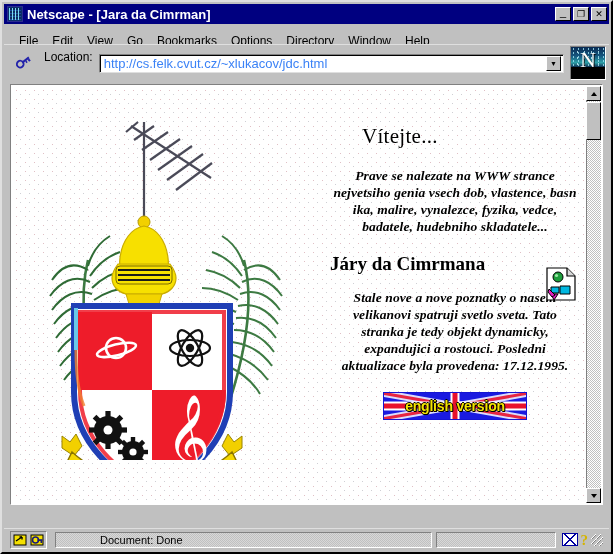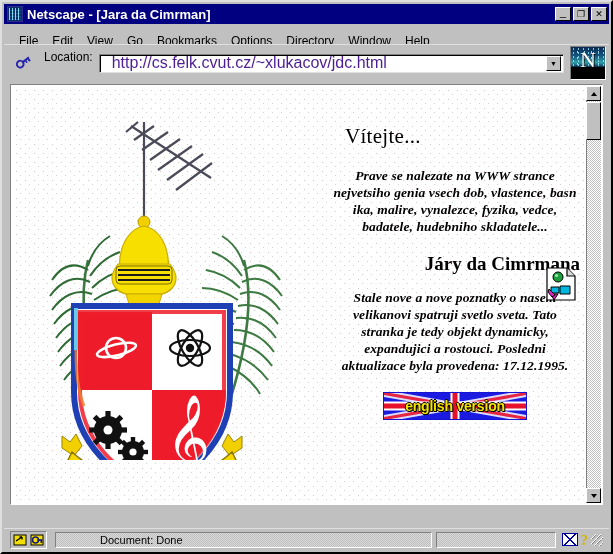--- a/index.html
+++ b/index.html
@@ -86,21 +86,21 @@
     font-family:"Liberation Sans", sans-serif;
   }
   .loc-input{
     flex:1 1 auto;height:19px;background:#fff;
     border-top:1px solid #808080;border-left:1px solid #808080;
     border-right:1px solid #dfdfdf;border-bottom:1px solid #dfdfdf;
     box-shadow:inset 1px 1px 0 #000;
     display:flex;align-items:center;box-sizing:border-box;margin-right:2px;
   }
   .loc-value{
-    font-size:16px;color:#4c1d95;padding-left:12px;white-space:nowrap;overflow:hidden;
+    font-size:13px;color:#3b82f6;padding-left:4px;white-space:nowrap;overflow:hidden;
     font-family:"Liberation Sans", sans-serif;
   }
   .loc-drop{
     margin-left:auto;width:15px;height:15px;margin-right:2px;background:#c0c0c0;
     border-top:1px solid #fff;border-left:1px solid #fff;
     border-right:1px solid #000;border-bottom:1px solid #000;
     display:flex;align-items:center;justify-content:center;font-size:7px;
     box-sizing:border-box;flex:0 0 auto;
   }
   .nlogo{
@@ -176,30 +176,30 @@
   }
 
   
   .emblem{position:absolute;left:14px;top:14px;width:280px;height:360px;}
   .emblem svg{display:block;}
 
   
   .rightcol{position:absolute;left:318px;top:16px;width:250px;}
   .vitejte{
     font-family:"Liberation Serif", serif;
-    font-size:21px;color:#000;margin:22px 0 0 15px;letter-spacing:.3px;
+    font-size:21px;color:#000;margin:22px 0 0 32px;letter-spacing:.3px;
   }
   .para1{
     font-family:"Liberation Serif", serif;
     font-weight:bold;font-style:italic;font-size:13.5px;line-height:17px;
     text-align:center;color:#000;margin:18px 2px 0 2px;letter-spacing:.1px;
   }
   .jary{
     font-family:"Liberation Serif", serif;
-    font-weight:bold;font-size:19px;text-align:right;color:#000;
+    font-weight:bold;font-size:19px;text-align:left;color:#000;
     margin:18px 0 0 0;position:relative;
   }
   .brokenimg{
     position:absolute;right:4px;top:14px;width:30px;height:34px;
   }
   .para2{
     font-family:"Liberation Serif", serif;
     font-weight:bold;font-style:italic;font-size:13.5px;line-height:17px;
     text-align:center;color:#000;margin:14px 2px 0 2px;letter-spacing:.1px;
   }

